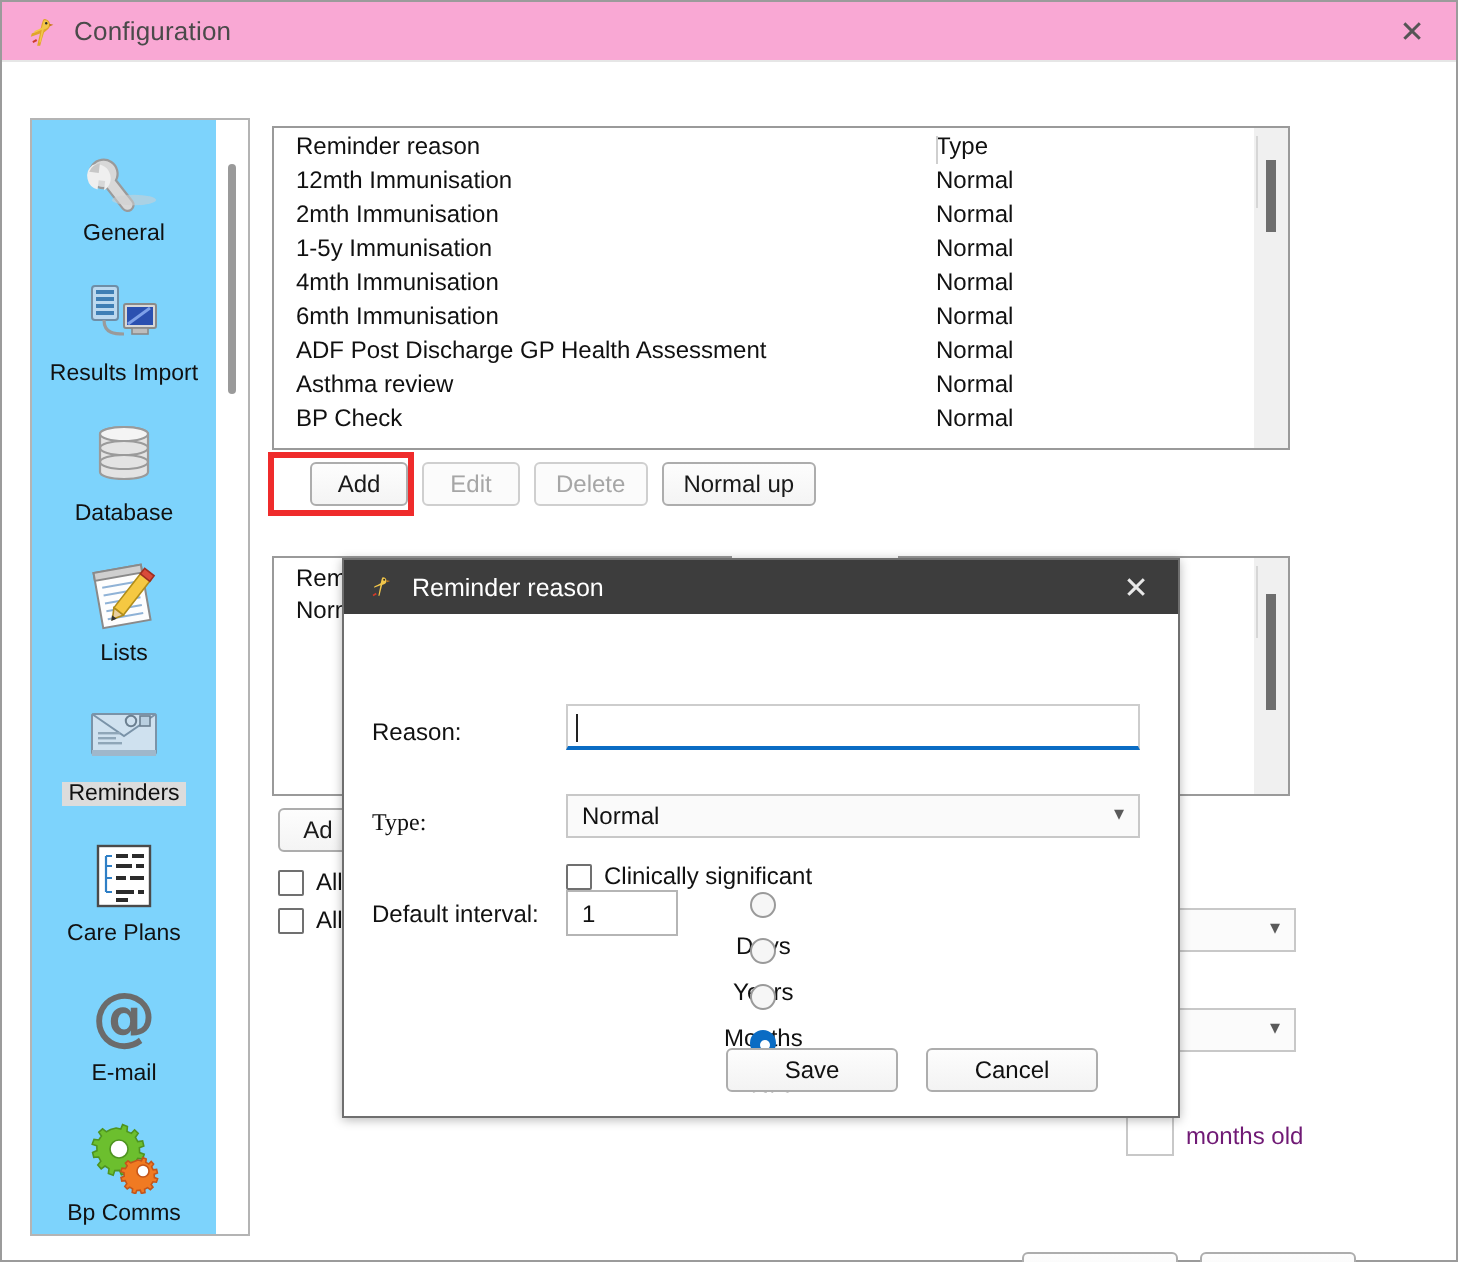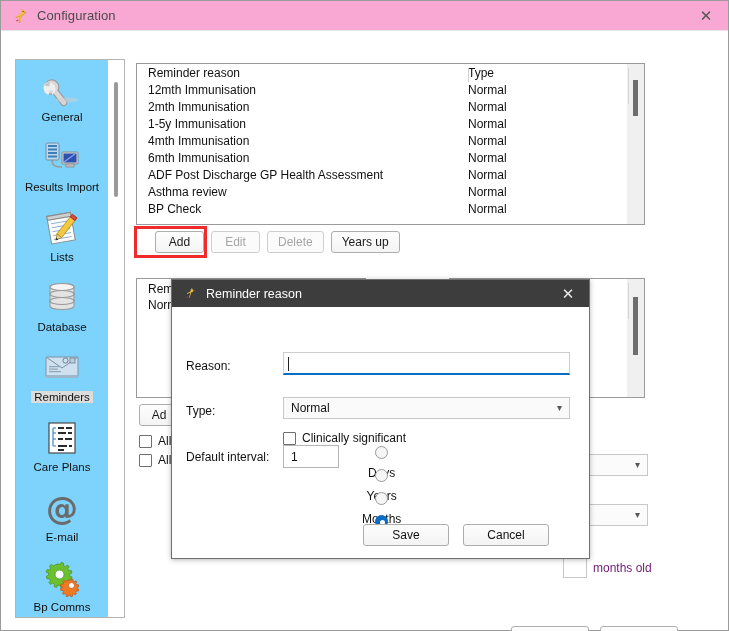--- a/index.html
+++ b/index.html
@@ -189,21 +189,21 @@
   }
   #dlg-close {
     position:absolute; right:0; top:0; width:42px; height:27px;
     display:flex; align-items:center; justify-content:center;
     color:#e8e8e8; font-size:15px; cursor:default;
   }
   #dlg-body { position:relative; height:253px; }
 
   .dlabel { position:absolute; font-size:12px; color:#111; }
   #lbl-reason   { left:14px; top:52px; }
-  #lbl-type     { left:14px; top:97px; }
+  #lbl-type     { left:14px; top:97px;font-family:Liberation Serif, serif; }
   #lbl-interval { left:14px; top:143px; }
 
   #reason-input {
     position:absolute; left:111px; top:45px; width:287px; height:23px;
     border:1px solid #cdcdcd; border-bottom:2px solid #0a6cc4;
     background:#ffffff;
   }
   #reason-caret {
     position:absolute; left:4px; top:4px; width:1px; height:14px; background:#222;
   }
@@ -305,50 +305,50 @@
               <rect x="25" y="25" width="8" height="3" fill="#bdbdbd" stroke="#8a8a8a" stroke-width=".8"></rect>
               <path d="M11 21c0 7 6 7 10 7" stroke="#9a9a9a" stroke-width="1.6" fill="none"></path>
             </svg>
           </div>
           <div class="side-label">Results Import</div>
         </div>
 
         <div class="side-item">
           <div class="side-icon">
             <svg width="42" height="38" viewBox="0 0 42 38">
+              <g fill="#e3e3e3" stroke="#9a9a9a" stroke-width="1.1">
+                <path d="M9 8c0-2 5-3.5 12-3.5S33 6 33 8v19c0 2-5 3.5-12 3.5S9 29 9 27z"></path>
+              </g>
+              <ellipse cx="21" cy="8" rx="12" ry="3.5" fill="#f4f4f4" stroke="#9a9a9a" stroke-width="1.1"></ellipse>
+              <ellipse cx="21" cy="15" rx="12" ry="3.5" fill="none" stroke="#9a9a9a" stroke-width="1.1"></ellipse>
+              <ellipse cx="21" cy="22" rx="12" ry="3.5" fill="none" stroke="#9a9a9a" stroke-width="1.1"></ellipse>
+            </svg>
+          </div>
+          <div class="side-label">Database</div>
+        </div>
+
+        <div class="side-item">
+          <div class="side-icon">
+            <svg width="42" height="38" viewBox="0 0 42 38">
               <g transform="rotate(-10 21 19)">
                 <rect x="8" y="5" width="24" height="28" fill="#fdfdfd" stroke="#8a8a8a" stroke-width="1"></rect>
                 <rect x="8" y="5" width="24" height="4" fill="#cfcfcf" stroke="#8a8a8a" stroke-width="1"></rect>
                 <g stroke="#8fb2d6" stroke-width="1">
                   <path d="M11 13h18M11 17h18M11 21h18M11 25h18M11 29h18"></path>
                 </g>
               </g>
               <g transform="rotate(38 22 22)">
                 <rect x="19" y="6" width="6" height="22" fill="#f5c842" stroke="#b08c18" stroke-width=".8"></rect>
                 <path d="M19 28l3 5 3-5z" fill="#e8cfa0" stroke="#b08c18" stroke-width=".8"></path>
                 <path d="M20.5 31.5h3l-1.5 2.5z" fill="#333"></path>
                 <rect x="19" y="3" width="6" height="3.5" fill="#d94a3a" stroke="#9e2f22" stroke-width=".8"></rect>
               </g>
             </svg>
           </div>
           <div class="side-label">Lists</div>
-        </div>
-
-        <div class="side-item">
-          <div class="side-icon">
-            <svg width="42" height="38" viewBox="0 0 42 38">
-              <g fill="#e3e3e3" stroke="#9a9a9a" stroke-width="1.1">
-                <path d="M9 8c0-2 5-3.5 12-3.5S33 6 33 8v19c0 2-5 3.5-12 3.5S9 29 9 27z"></path>
-              </g>
-              <ellipse cx="21" cy="8" rx="12" ry="3.5" fill="#f4f4f4" stroke="#9a9a9a" stroke-width="1.1"></ellipse>
-              <ellipse cx="21" cy="15" rx="12" ry="3.5" fill="none" stroke="#9a9a9a" stroke-width="1.1"></ellipse>
-              <ellipse cx="21" cy="22" rx="12" ry="3.5" fill="none" stroke="#9a9a9a" stroke-width="1.1"></ellipse>
-            </svg>
-          </div>
-          <div class="side-label">Database</div>
         </div>
 
         <div class="side-item selected">
           <div class="side-icon">
             <svg width="42" height="38" viewBox="0 0 42 38">
               <rect x="5" y="8" width="32" height="20" rx="1" fill="#cfe1ef" stroke="#7a93a8" stroke-width="1"></rect>
               <path d="M5 8l16 11L37 8" fill="none" stroke="#7a93a8" stroke-width="1"></path>
               <rect x="5" y="26" width="32" height="3" fill="#9fb7cb"></rect>
               <g fill="#8fa6b8">
                 <rect x="8" y="17" width="11" height="1.2"></rect>
@@ -461,21 +461,21 @@
         <div class="lb-scroll">
           <div class="lb-hairline" style="left:1px;top:4px;height:36px;"></div>
           <div class="lb-thumb" style="top:16px;height:36px;"></div>
         </div>
       </div>
 
       <div class="btnrow" id="reasons-buttons">
         <div class="btn">Add</div>
         <div class="btn disabled">Edit</div>
         <div class="btn disabled">Delete</div>
-        <div class="btn wide">Years up</div>
+        <div class="btn wide">Normal up</div>
       </div>
       <div id="add-highlight"></div>
 
 
       <div class="listbox" id="fields-left">
         <div class="row" style="padding-top:2px;">Remin</div>
         <div class="row">Norma</div>
       </div>
 
       <div class="listbox" id="fields-right">

